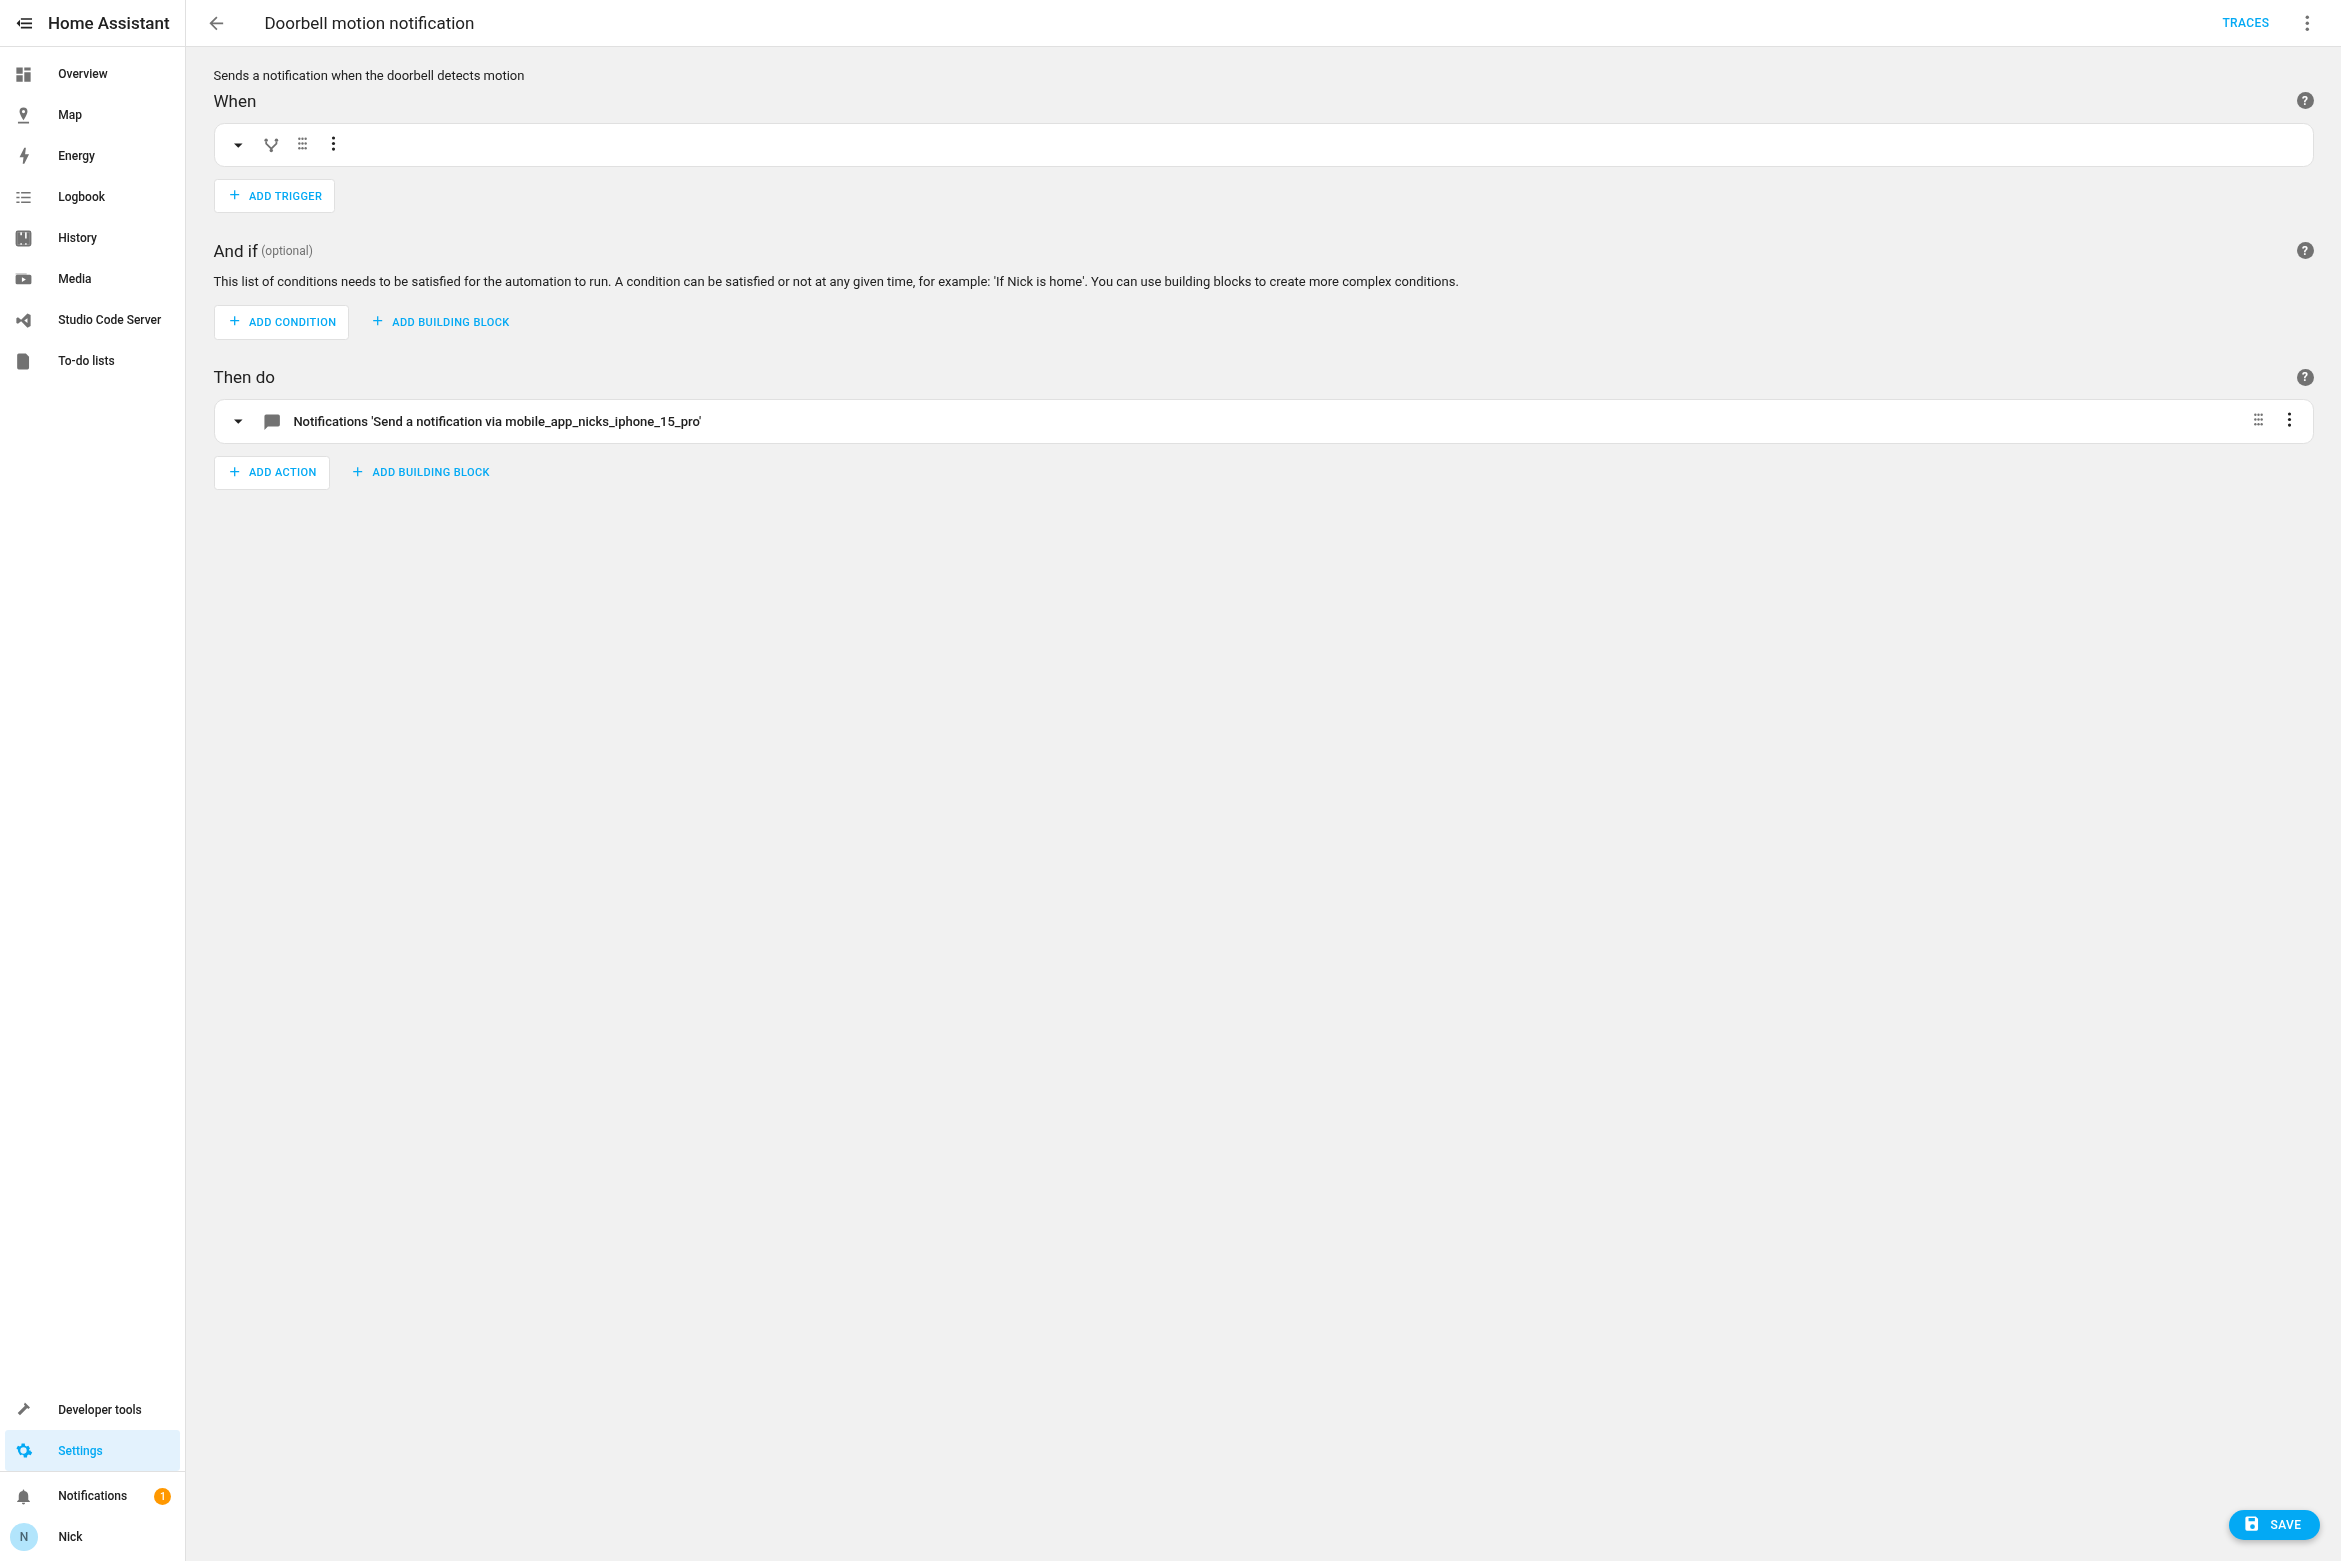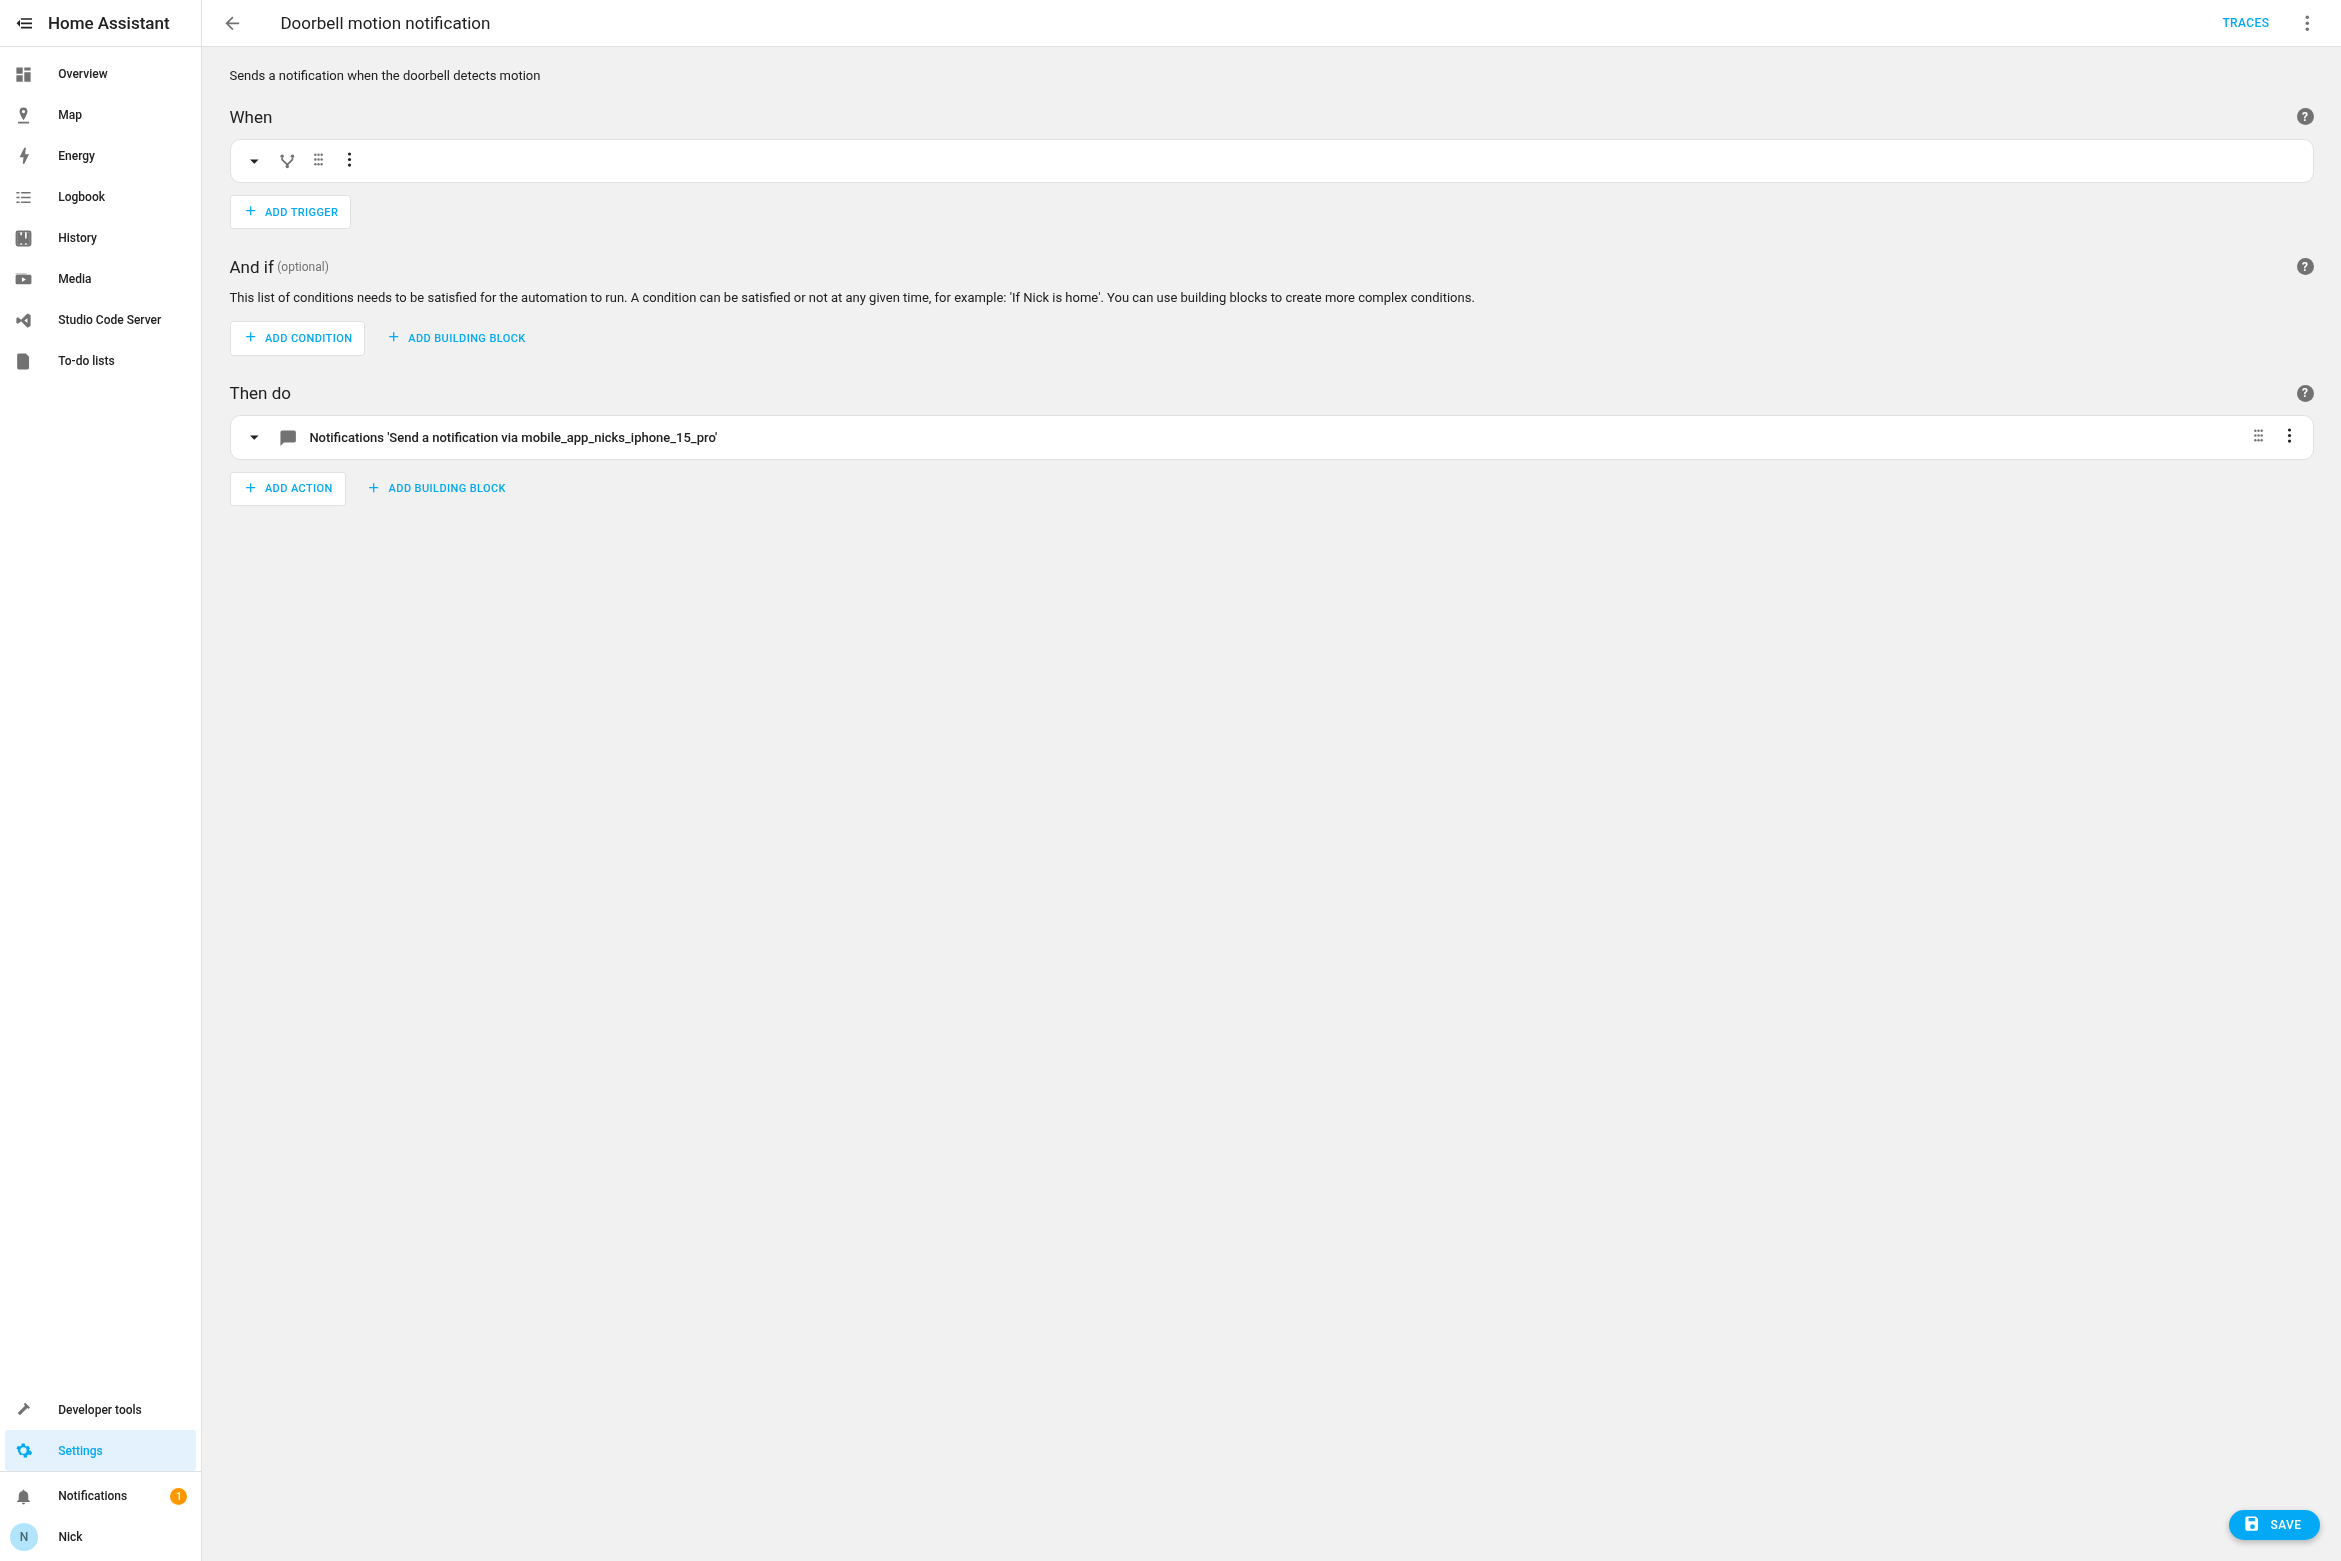--- a/index.html
+++ b/index.html
@@ -19,21 +19,21 @@
     margin: 0; padding: 0; height: 100%;
     font-family: Roboto, "Helvetica Neue", Arial, sans-serif;
     font-size: 12px;
     color: var(--text);
     background: var(--bg-main);
   }
   .app { display: flex; height: 100vh; }
 
   
   .sidebar {
-    width: 202px;
+    width: 186px;
     background: var(--bg-sidebar);
     border-right: 0.9px solid var(--border);
     display: flex;
     flex-direction: column;
     flex-shrink: 0;
   }
   .sidebar-header {
     height: 47px;
     display: flex;
     align-items: center;
@@ -123,21 +123,21 @@
   .content {
     flex: 1 1 auto;
     overflow-y: auto;
     padding: 20.6px 27.5px 103px 27.5px;
     background: var(--bg-main);
   }
 
   .description {
     font-size: 13px;
     color: var(--text);
-    margin-bottom: 24px;
+    margin-bottom: 8px;
   }
 
   .section { margin-bottom: 27.5px; }
   .section-header {
     display: flex;
     align-items: center;
     margin-bottom: 12px;
   }
   .section-title { font-size: 17px; font-weight: 400; }
   .optional { color: var(--text-secondary); font-size: 12px; margin-left: 3.4px; }

